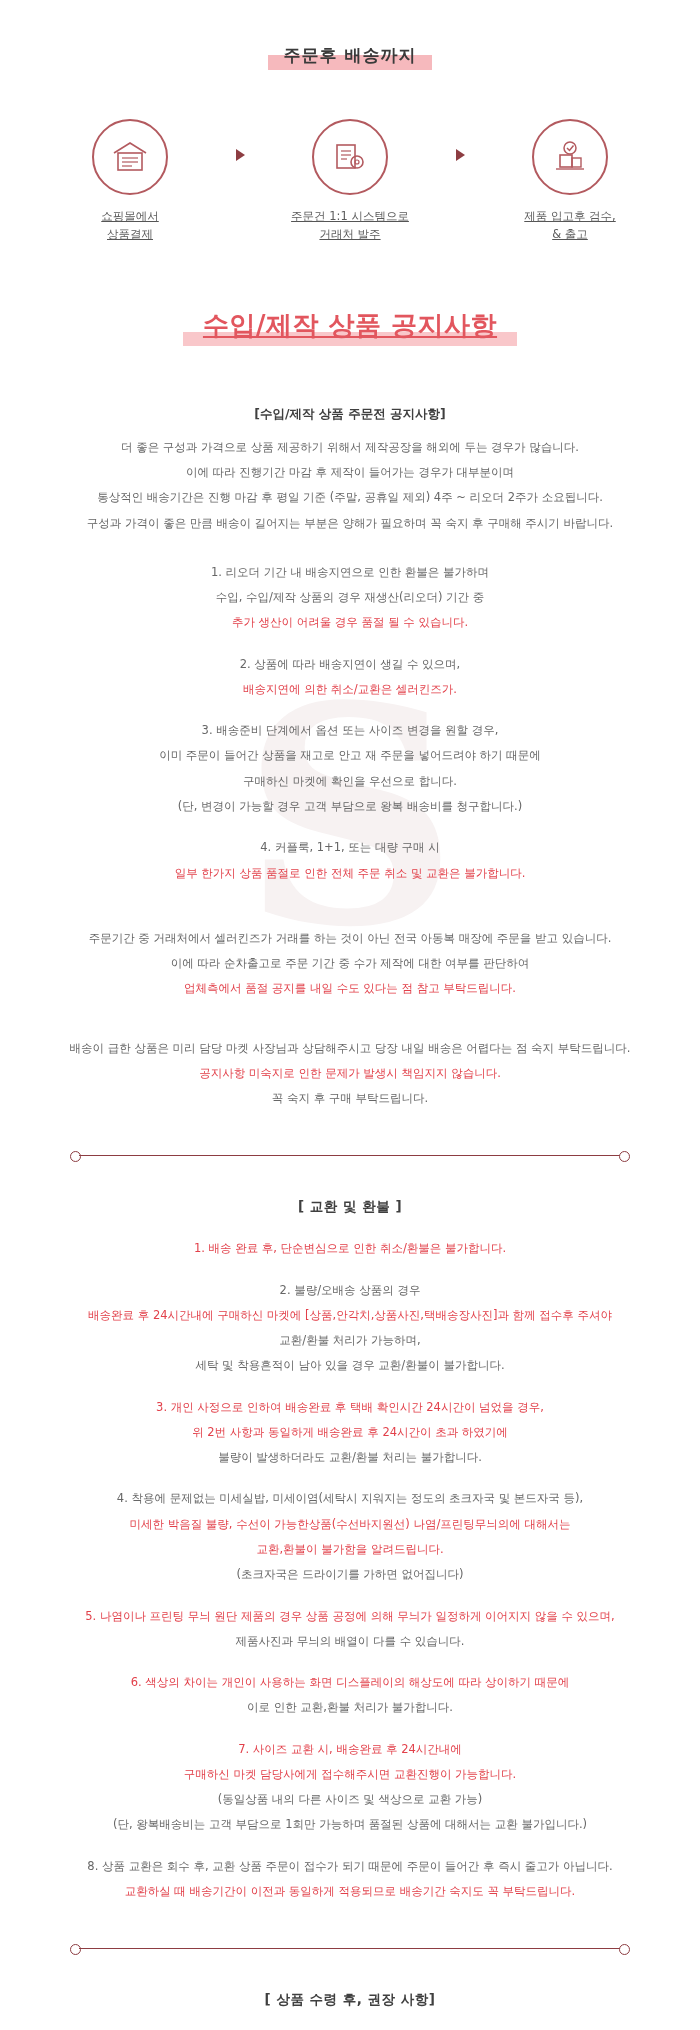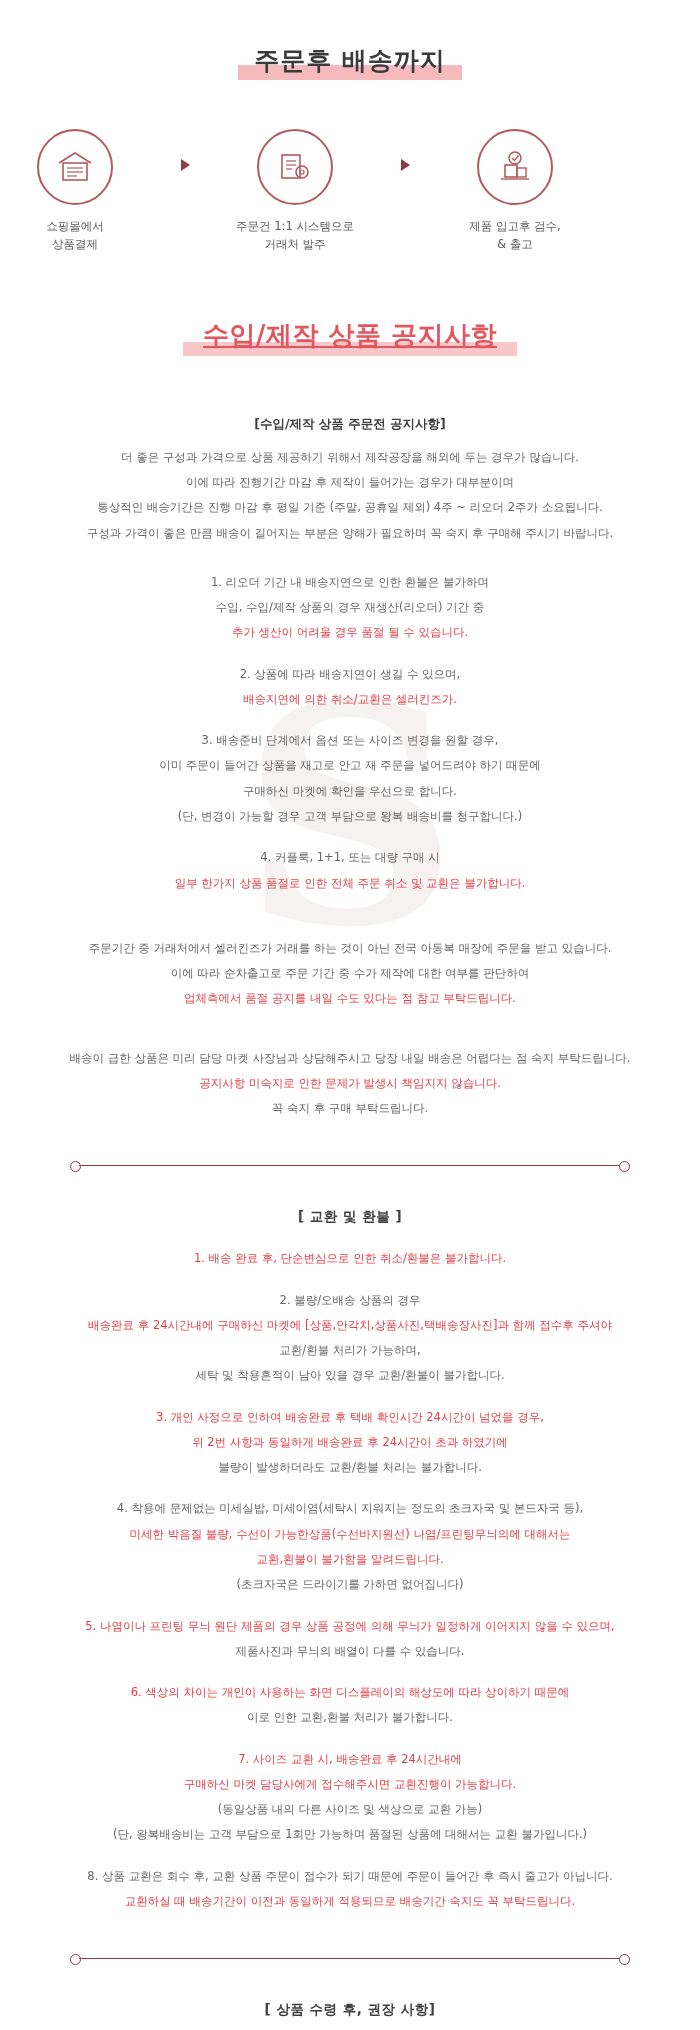--- a/index.html
+++ b/index.html
@@ -38,43 +38,44 @@
   }
 
   
   .top-title-wrap {
     text-align: center;
     padding-top: 42px;
   }
   .top-title {
     display: inline-block;
     position: relative;
-    font-size: 25px;
+    font-size: 17px;
     font-weight: bold;
     color: #3a3a3a;
     letter-spacing: 1px;
     padding: 2px 16px 4px 16px;
   }
   .top-title .hl {
     position: absolute;
     left: 0;
     right: 0;
     bottom: 1px;
     height: 15px;
     background: #f6b9bd;
     z-index: -1;
   }
 
   
   .steps {
     display: flex;
-    justify-content: flex-start;
+    justify-content: center;
     align-items: flex-start;
     gap: 18px;
     margin-top: 48px;
+    text-decoration: underline;
   }
   .step {
     width: 150px;
     text-align: center;
   }
   .circle {
     width: 72px;
     height: 72px;
     border: 2px solid #b35a5f;
     border-radius: 50%;

